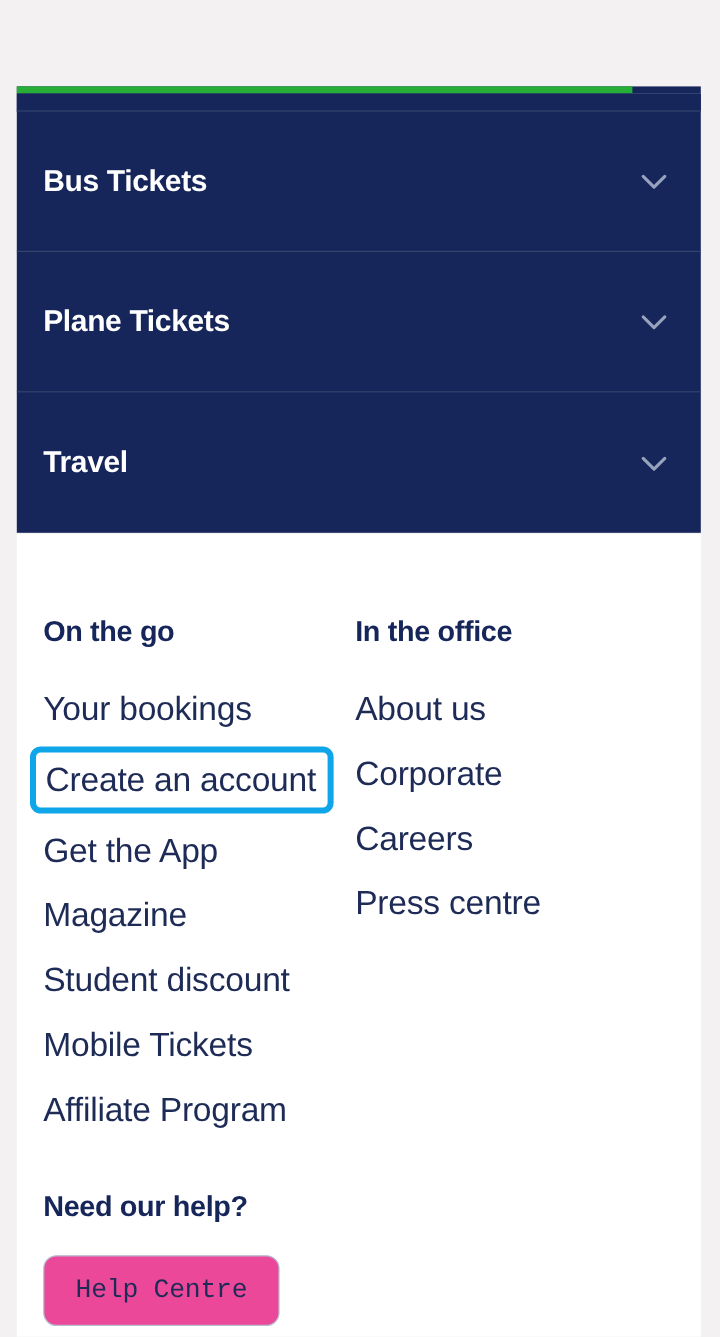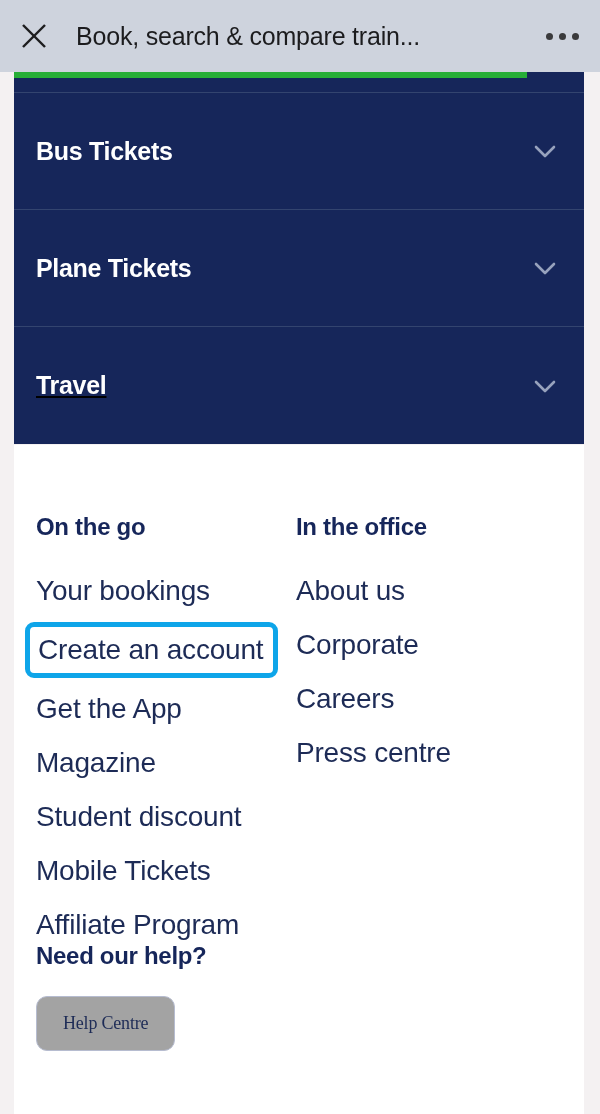--- a/index.html
+++ b/index.html
@@ -71,21 +71,21 @@
   }
   .navy-row {
     position: relative;
     height: 117px;
     display: flex; align-items: center;
     padding: 0 22px 0 22px;
     border-bottom: 1.5px solid #33446f;
     cursor: pointer;
     justify-content: space-between;
   }
-  .navy-row:last-child { border-bottom: none; text-decoration: underline; }
+  .navy-row:last-child { border-bottom: none; }
   .navy-row .label {
     font-size: 25px;
     font-weight: bold;
     color: #ffffff;
     letter-spacing: -0.3px;
     flex: 1;
   }
   .navy-row .chev {
     width: 34px; height: 34px;
     display: flex; align-items: center; justify-content: center;
@@ -130,64 +130,48 @@
   .col-link.highlighted {
     border: 5px solid #0ea5e9;
     border-radius: 9px;
     padding: 9px 10px 9px 8px;
     margin-left: -11px;
     display: inline-block;
   }
 
   .help-block {
     position: absolute;
-    left: 22px; top: 497px;
+    left: 22px; top: 547px;
     width: 400px;
   }
   .help-head {
     font-size: 24px;
     font-weight: bold;
     color: #16265a;
     letter-spacing: -0.3px;
     margin-bottom: 26px;
   }
   .help-btn {
     display: inline-block;
     border: 1.5px solid #b6bcd0;
     border-radius: 11px;
-    background: #a3a3a3;
+    background: #ec4899;
     padding: 16px 26px;
-    font-size: 18px;
+    font-size: 22px;
     color: #1d2b56;
     letter-spacing: -0.2px;
     cursor: pointer;
-    font-family: Liberation Serif, serif;
+    font-family: Liberation Mono, monospace;
   }
 </style>
 </head>
 <body>
 
 <div id="app">
 
-  <div class="chrome-bar">
-    <div class="chrome-close">
-      <span>
-        <svg width="30" height="30" viewBox="0 0 30 30">
-          <line x1="4" y1="4" x2="26" y2="26" stroke="#1c1c1e" stroke-width="2.4"></line>
-          <line x1="26" y1="4" x2="4" y2="26" stroke="#1c1c1e" stroke-width="2.4"></line>
-        </svg>
-      </span>
-    </div>
-    <div class="chrome-title">Book, search &amp; compare train...</div>
-    <div class="chrome-dots">
-      <i></i>
-      <i></i>
-      <i></i>
-    </div>
-  </div>
 
   <div class="progress-track">
     <div class="progress-fill" id="progress-fill" style="width: 90%; background: rgb(39, 174, 55);"></div>
   </div>
 
   <div class="navy-panel">
     <div class="navy-row-partial"></div>
 
     <div class="navy-row">
       <span class="label">Bus Tickets</span>

